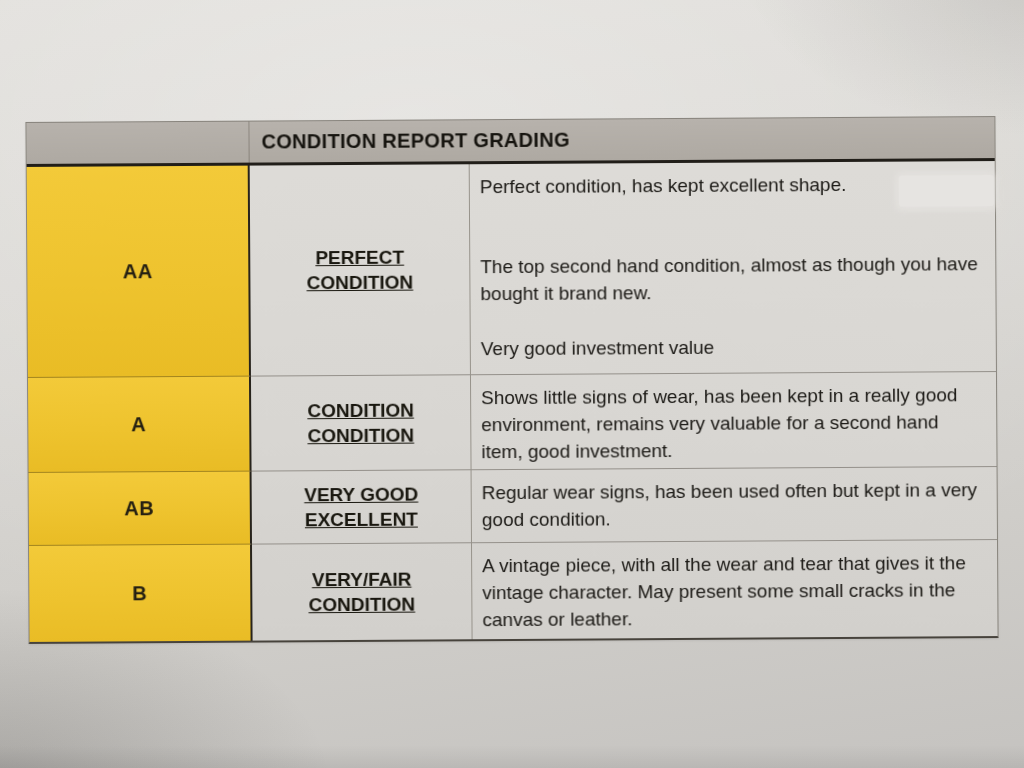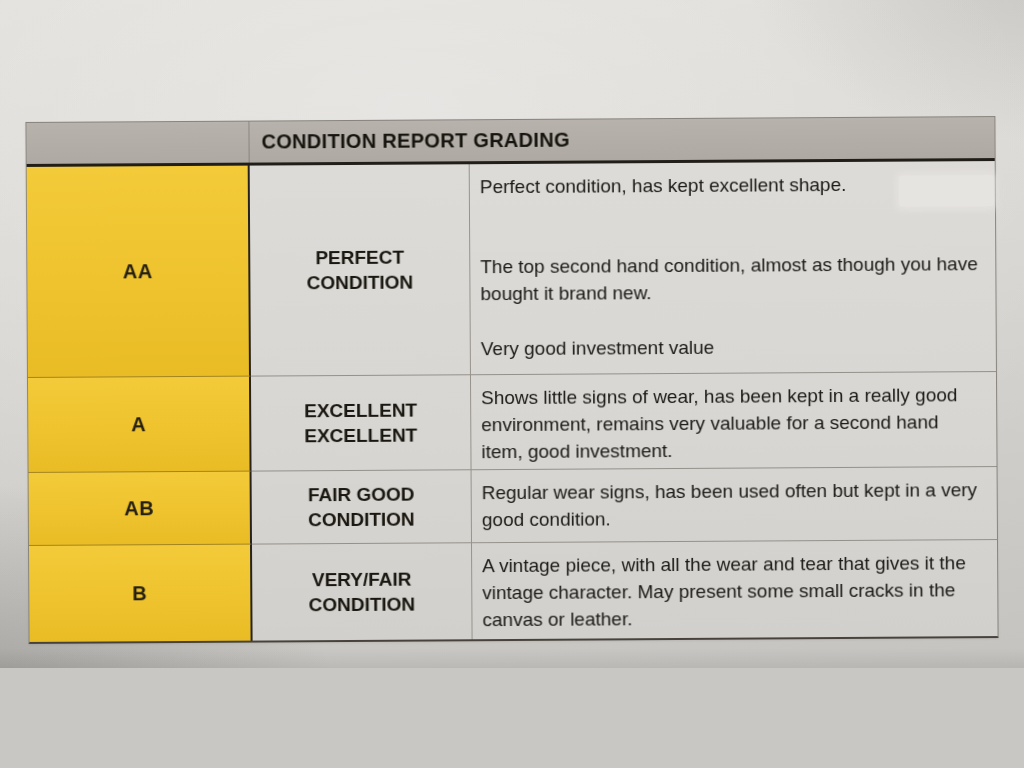--- a/index.html
+++ b/index.html
@@ -3,21 +3,21 @@
 <meta charset="utf-8">
 <style>
   html,body{margin:0;padding:0;}
   body{
     width:1024px;height:768px;overflow:hidden;
     font-family:"Liberation Sans", sans-serif;
     background:#c9c7c4;
   }
   
   .photo{
-    position:relative;width:1024px;height:668px;
+    position:relative;width:1024px;height:768px;
     background:
       linear-gradient(to top, rgba(0,0,0,.07), rgba(0,0,0,0) 3%),
       radial-gradient(520px 300px at -2% 103%, rgba(35,33,30,.22), rgba(35,33,30,0) 68%),
       radial-gradient(430px 240px at 102% -4%, rgba(55,53,50,.13), rgba(55,53,50,0) 70%),
       radial-gradient(140% 110% at 40% 16%, rgba(255,255,255,.30), rgba(255,255,255,0) 62%),
       linear-gradient(172deg, #e0deda 0%, #d8d6d2 42%, #cfcdc9 72%, #c5c3c0 100%);
   }
   
   .table{
     position:absolute;left:27px;top:119px;width:968px;
@@ -46,21 +46,21 @@
     display:flex;align-items:center;justify-content:center;
     font-weight:bold;font-size:20px;letter-spacing:.6px;color:#241f12;
   }
   .row + .row .grade{border-top:1px solid rgba(104,86,26,.55);}
 
   .cond{
     display:flex;align-items:center;justify-content:center;text-align:center;
     border-right:1px solid #97938b;
     font-weight:bold;font-size:19px;line-height:25px;color:#19170f;
   }
-  .cond span{max-width:152px;display:inline-block;}
+  .cond span{max-width:152px;display:inline-block;text-decoration:underline;}
   .row + .row .cond,
   .row + .row .desc{border-top:1px solid #94908a;}
 
   .desc{padding:9px 10px 0 10px;font-size:19px;line-height:27px;color:#1c1a16;}
   .desc p{margin:0;max-width:500px;}
   .desc .gap-lg{margin-top:53px;}
   .desc .gap-sm{margin-top:28px;}
 
   
   .whiteout{
@@ -95,33 +95,33 @@
         <p class="gap-lg">The top second hand condition, almost as though you have bought it brand new.</p>
         <p class="gap-sm">Very good investment value</p>
       </div>
     </div>
 
     <div class="row r1">
       <div class="grade">
         <span>A</span>
       </div>
       <div class="cond">
-        <span>EXCELLENT EXCELLENT</span>
+        <span>CONDITION CONDITION</span>
       </div>
       <div class="desc">
         <p>Shows little signs of wear, has been kept in a really good environment, remains very valuable for a second hand item, good investment.</p>
       </div>
     </div>
 
     <div class="row r2">
       <div class="grade">
         <span>AB</span>
       </div>
       <div class="cond">
-        <span>FAIR GOOD CONDITION</span>
+        <span>VERY GOOD EXCELLENT</span>
       </div>
       <div class="desc">
         <p>Regular wear signs, has been used often but kept in a very good condition.</p>
       </div>
     </div>
 
     <div class="row r3">
       <div class="grade">
         <span>B</span>
       </div>

